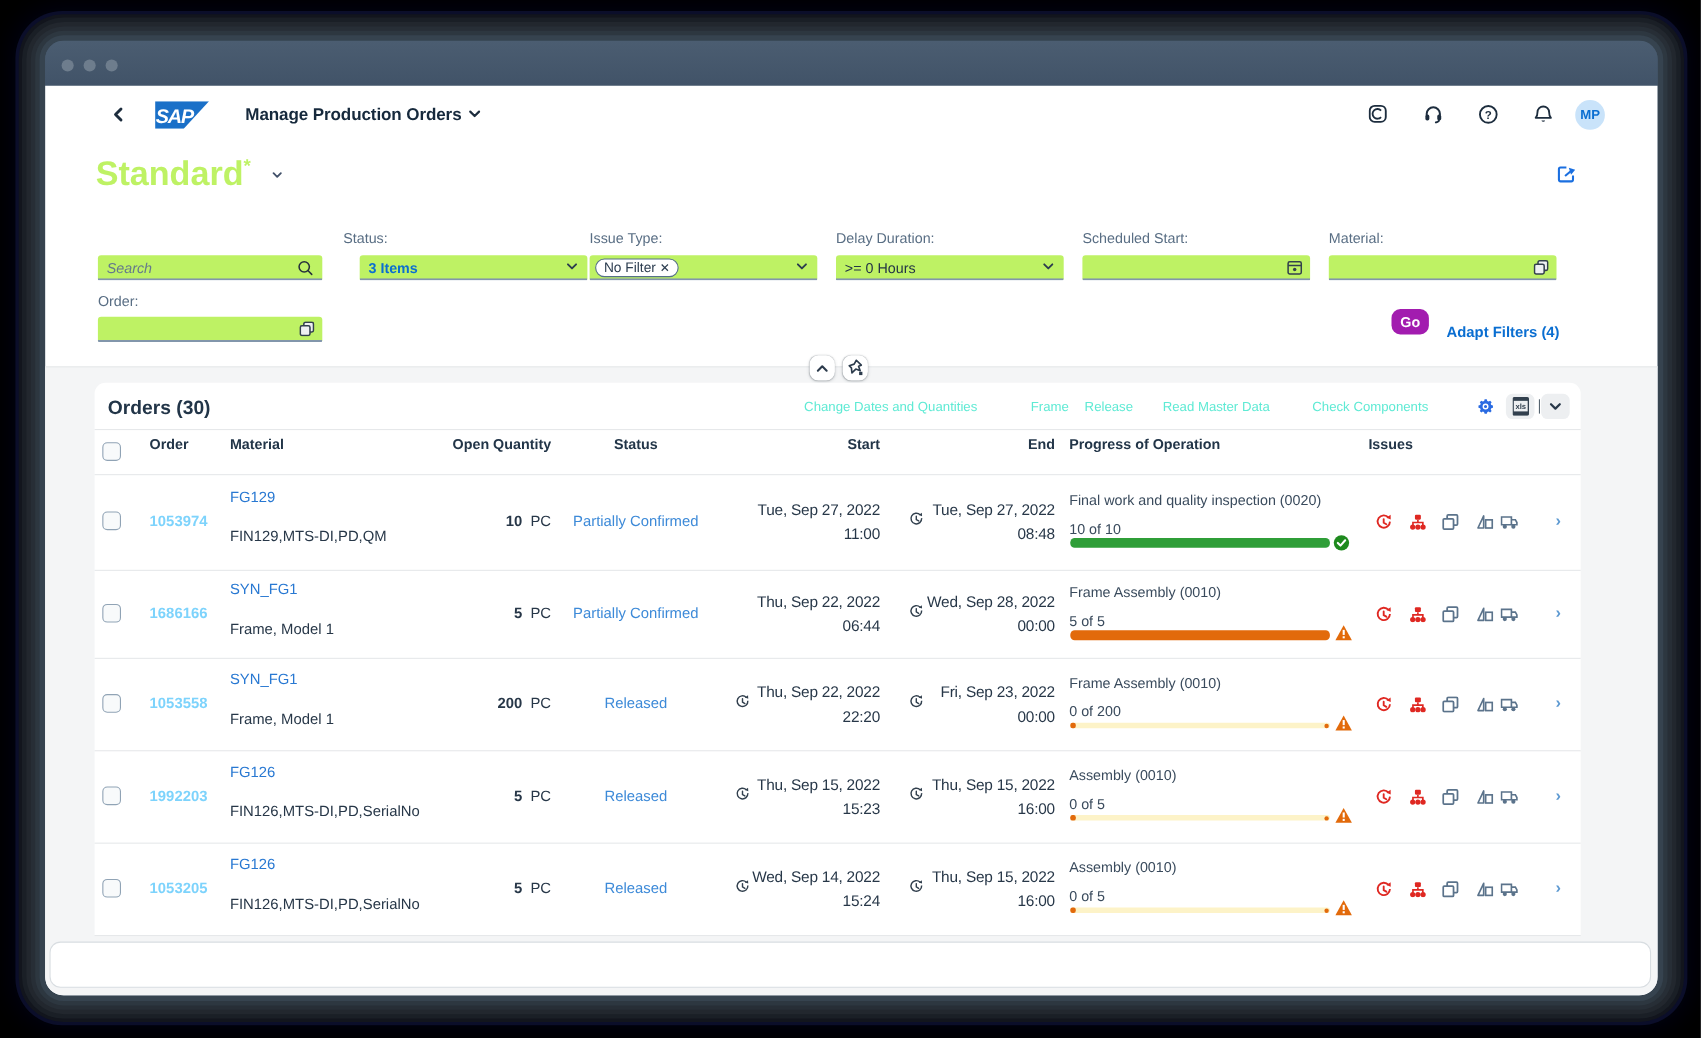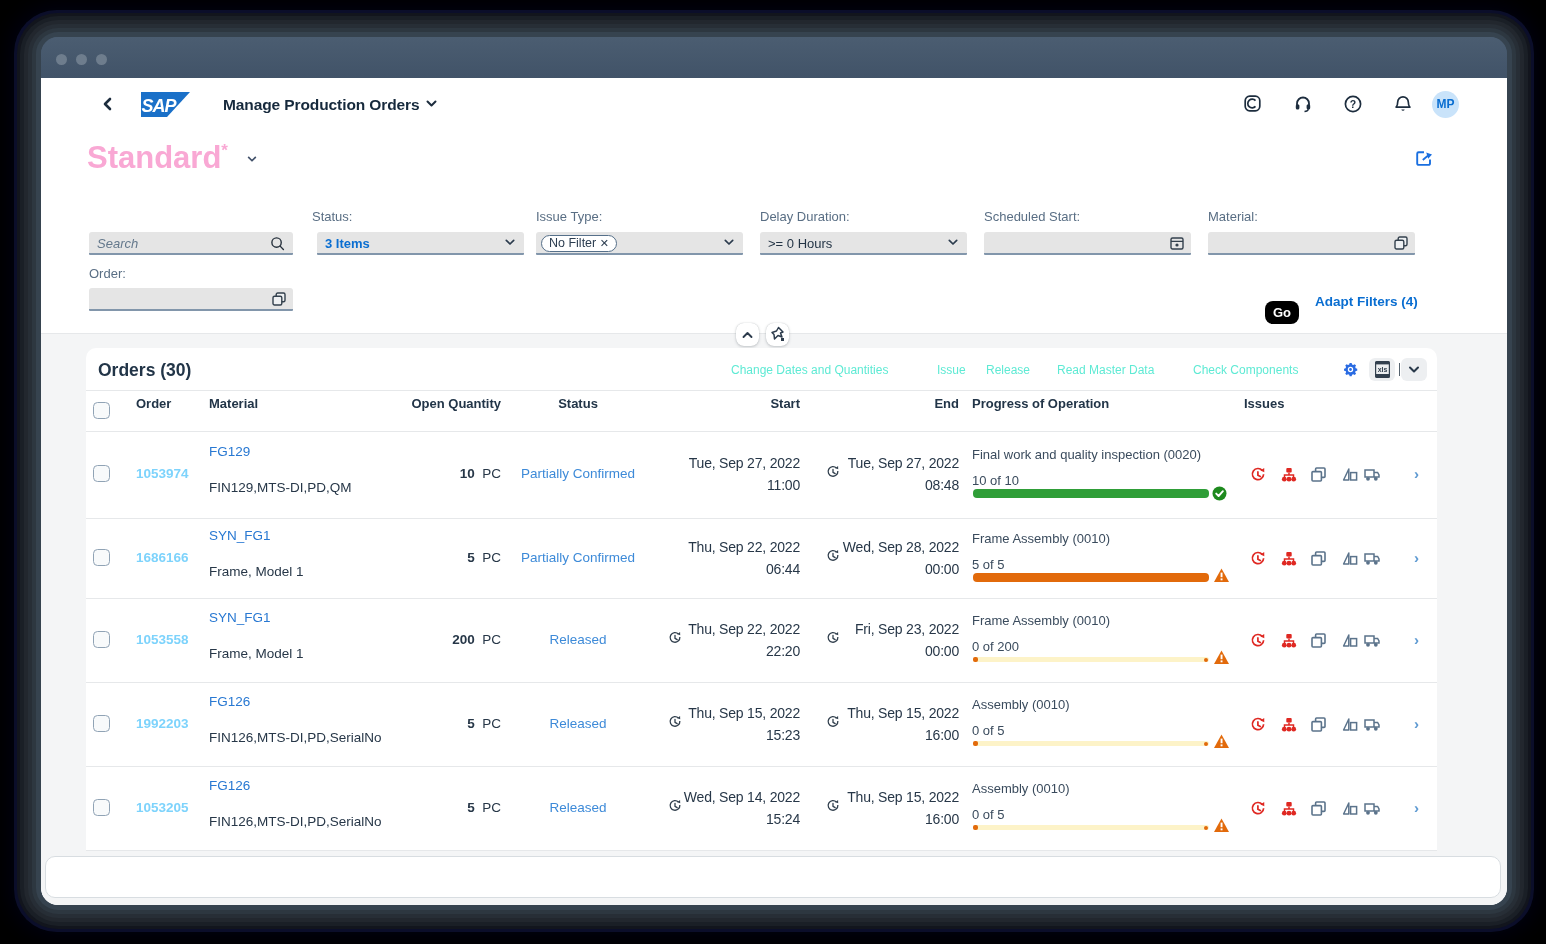--- a/index.html
+++ b/index.html
@@ -27,30 +27,30 @@
 .graybg { position:absolute; left:0; top:296px; width:100%; height:572px;
   background:#f4f5f6; border-top:1px solid #e6e8ea; }
 
 .shellicon { position:absolute; top:58px; }
 .searchpill { position:absolute; left:465px; top:52px; width:532px; height:31px;
   border-radius:16px; background:#f0f1f3; }
 .avatar { position:absolute; left:1391px; top:54px; width:27px; height:27px;
   border-radius:50%; background:#c9e3fa; color:#0a6ed1; font-size:12px; font-weight:bold;
   text-align:center; line-height:27px; }
 
-.vtitle { position:absolute; left:46px; top:103px; color:#f9a8d4; font-size:31px;
+.vtitle { position:absolute; left:46px; top:103px; color:#bef264; font-size:31px;
   font-weight:bold; }
 
 .flabel { position:absolute; color:#596e84; font-size:13px; }
-.ffield { position:absolute; height:23px; background:#e5e5e5;
+.ffield { position:absolute; height:23px; background:#bef264;
   border-bottom:2px solid #8296ab; border-radius:3px 3px 1px 1px; font-size:13px;
   color:#243546; }
 .fcaret { position:absolute; right:9px; top:7px; }
-.gob { position:absolute; left:1224px; top:264px; width:34px; height:23px;
-  background:#000000; border-radius:8px; color:#fff; font-size:13px; font-weight:bold;
+.gob { position:absolute; left:1224px; top:244px; width:34px; height:23px;
+  background:#a21caf; border-radius:8px; color:#fff; font-size:13px; font-weight:bold;
   text-align:center; line-height:23px; }
 .adapt { position:absolute; left:1274px; top:257px; color:#0a6ed1; font-size:13.5px;
   font-weight:bold; }
 .collbtn { position:absolute; top:286px; width:23px; height:23px; background:#fff;
   border-radius:8px; box-shadow:0 1px 3px rgba(60,70,80,0.25), 0 0 1px rgba(60,70,80,0.3); }
 
 .card { position:absolute; left:45px; top:311px; width:1351px; height:502px;
   background:#fff; border-radius:10px 10px 0 0; }
 .tblink { position:absolute; top:326px; color:#5eead4; font-size:12px; font-weight:normal; }
 .hdr { position:absolute; top:359px; color:#223548; font-size:13px; font-weight:bold; }
@@ -134,21 +134,21 @@
   <div class="flabel" style="left:1167px;top:172px">Material:</div>
   <div class="flabel" style="left:48px;top:229px">Order:</div>
 
   <div class="ffield" style="left:48px;top:195px;width:204px">
     <span style="position:absolute;left:8px;top:4px;font-style:italic;color:#64788c">Search</span>
     <svg style="position:absolute;right:8px;top:4px" width="15" height="15" viewBox="0 0 16 16">
       <circle cx="7" cy="7" r="5" fill="none" stroke="#27313c" stroke-width="1.5"></circle>
       <line x1="10.8" y1="10.8" x2="14.3" y2="14.3" stroke="#27313c" stroke-width="1.5" stroke-linecap="round"></line>
     </svg>
   </div>
-  <div class="ffield" style="left:276px;top:195px;width:207px">
+  <div class="ffield" style="left:286px;top:195px;width:207px">
     <span style="position:absolute;left:8px;top:4px;color:#0a6ed1;font-weight:bold">3 Items</span>
     <svg class="fcaret" width="10" height="7" viewBox="0 0 10 7">
         <path d="M1.3 1.3 L5 5 L8.7 1.3" fill="none" stroke="#2c3c4e" stroke-width="1.7" stroke-linecap="round" stroke-linejoin="round"></path>
       </svg>
   </div>
   <div class="ffield" style="left:495px;top:195px;width:207px">
     <span style="position:absolute;left:5px;top:2.5px;height:17px;line-height:15px;background:#fff;border:1px solid #56708a;border-radius:9px;padding:0 7px;font-size:12.5px;color:#2c3d50">No Filter <span style="font-size:11px">✕</span></span>
     <svg class="fcaret" width="10" height="7" viewBox="0 0 10 7">
         <path d="M1.3 1.3 L5 5 L8.7 1.3" fill="none" stroke="#2c3c4e" stroke-width="1.7" stroke-linecap="round" stroke-linejoin="round"></path>
       </svg>
@@ -190,21 +190,21 @@
     <svg style="position:absolute;left:4px;top:3px" width="15" height="16" viewBox="0 0 15 16">
       <path d="M8.5 1.5 L13 6 L10.5 7 L12 11 L8 9.5 L4.5 13 L4 8.5 L2 6.5 L6.5 5 Z" fill="none" stroke="#2c3b4c" stroke-width="1.5" stroke-linejoin="round"></path>
       <rect x="11" y="12" width="3" height="3" fill="#2c3b4c"></rect>
     </svg>
   </div>
 
   <div class="card"></div>
   <div class="abs" style="left:57px;top:323px;color:#223548;font-size:17.5px;font-weight:bold">Orders (30)</div>
 
   <div class="tblink" style="left:690px">Change Dates and Quantities</div>
-  <div class="tblink" style="left:896px">Issue</div>
+  <div class="tblink" style="left:896px">Frame</div>
   <div class="tblink" style="left:945px">Release</div>
   <div class="tblink" style="left:1016px">Read Master Data</div>
   <div class="tblink" style="left:1152px">Check Components</div>
   <svg class="abs" style="left:1301px;top:324px" width="17" height="17" viewBox="0 0 24 24">
     <path fill="#2a6be2" d="M12 8.2a3.8 3.8 0 1 0 0 7.6 3.8 3.8 0 0 0 0-7.6zm9.5 5.4l-2.2.6a7.5 7.5 0 0 1-.7 1.7l1.2 2-1.9 1.9-2-1.2a7.5 7.5 0 0 1-1.7.7l-.6 2.2h-2.8l-.6-2.2a7.5 7.5 0 0 1-1.7-.7l-2 1.2-1.9-1.9 1.2-2a7.5 7.5 0 0 1-.7-1.7l-2.2-.6v-2.8l2.2-.6a7.5 7.5 0 0 1 .7-1.7l-1.2-2 1.9-1.9 2 1.2a7.5 7.5 0 0 1 1.7-.7l.6-2.2h2.8l.6 2.2a7.5 7.5 0 0 1 1.7.7l2-1.2 1.9 1.9-1.2 2a7.5 7.5 0 0 1 .7 1.7l2.2.6zM12 10a2 2 0 1 1 0 4 2 2 0 0 1 0-4z"></path>
   </svg>
   <div class="abs" style="left:1328px;top:321px;width:26px;height:23px;background:#edeff1;border-radius:6px"></div>
   <div class="abs" style="left:1360px;top:321px;width:26px;height:23px;background:#edeff1;border-radius:6px"></div>
   <svg class="abs" style="left:1334px;top:324px" width="15" height="17" viewBox="0 0 15 17">
     <rect x="0.6" y="0.6" width="13.8" height="15.8" rx="1" fill="none" stroke="#32404e" stroke-width="1.2"></rect>

